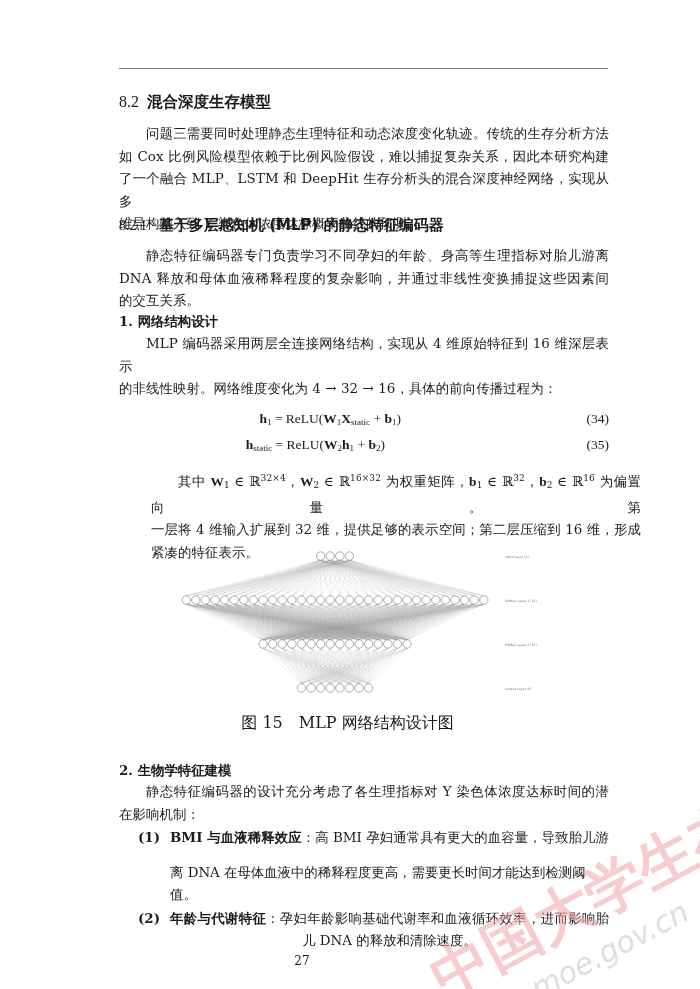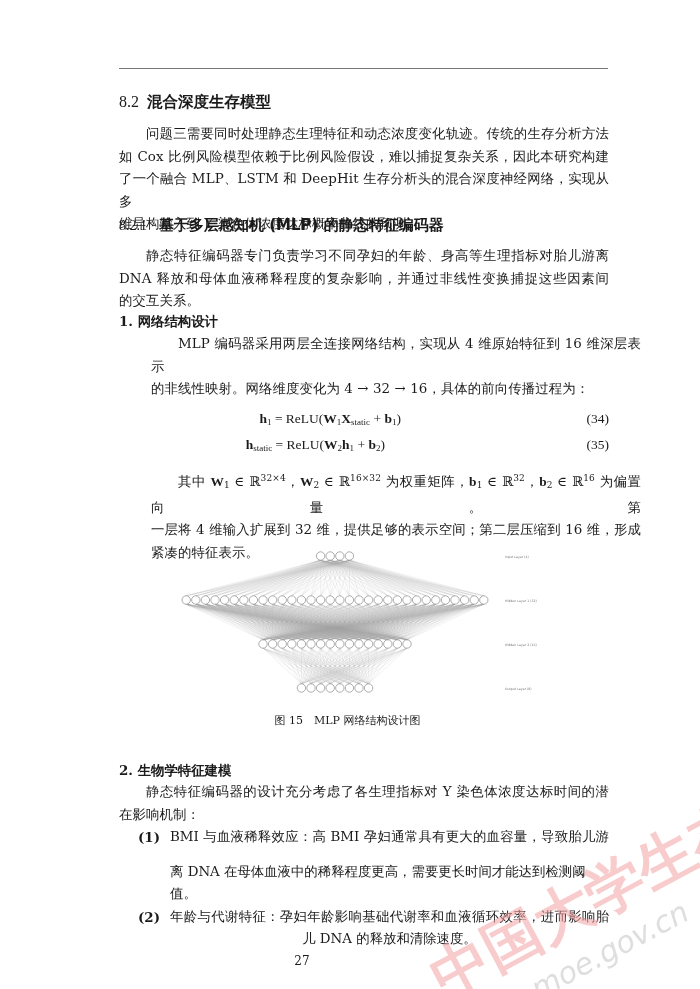--- a/index.html
+++ b/index.html
@@ -19,25 +19,25 @@
   .para .line.last { text-align-last: left; }
   .h4 { position: absolute; left: 119px; font-size: 13.4px; font-weight: bold; }
   .eq { position: absolute; left: 119px; width: 490px; height: 22px; font-size: 13.5px;
         font-family: "Liberation Serif", serif; }
   .eq .body { position: absolute; right: 208px; white-space: nowrap; }
   .eq .tag { position: absolute; right: 0; }
   b.v { font-weight: bold; }
   sub { font-size: 9px; vertical-align: -2px; }
   sup { font-size: 9px; vertical-align: 5px; }
   .figure { position: absolute; left: 180px; top: 540px; width: 360px; height: 170px; }
-  .caption { position: absolute; left: 0; width: 695px; top: 713px; text-align: center; font-size: 11px; }
+  .caption { position: absolute; left: 0; width: 695px; top: 713px; text-align: center; font-size: 16px; }
   .list { position: absolute; left: 138px; width: 471px; font-size: 13.4px; line-height: 22.5px; }
   .list .item { position: relative; padding-left: 32px; }
   .list .item .marker { position: absolute; left: 0; font-weight: bold; }
-  .list .item .lbl { font-weight: normal; }
+  .list .item .lbl { font-weight: bold; }
   .page-num { position: absolute; left: 0; width: 604px; top: 954px; text-align: center; font-size: 12px; }
   .watermark { position: absolute; left: 380px; top: 770px; width: 320px; height: 220px; pointer-events: none; }
 </style>
 </head>
 <body>
 
 <div class="page">
 
   <div class="top-rule"></div>
 
@@ -57,21 +57,21 @@
   </div>
 
   <div class="para" style="top:245px;">
     <span class="line">静态特征编码器专门负责学习不同孕妇的年龄、身高等生理指标对胎儿游离</span>
     <span class="line" style="text-indent:0">DNA 释放和母体血液稀释程度的复杂影响，并通过非线性变换捕捉这些因素间</span>
     <span class="line last" style="text-indent:0">的交互关系。</span>
   </div>
 
   <div class="h4" style="top:313px;">1. 网络结构设计</div>
 
-  <div class="para" style="top:333px;margin-left:32px;">
+  <div class="para" style="top:333px;">
     <span class="line">MLP 编码器采用两层全连接网络结构，实现从 4 维原始特征到 16 维深层表示</span>
     <span class="line last" style="text-indent:0">的非线性映射。网络维度变化为 4 → 32 → 16，具体的前向传播过程为：</span>
   </div>
 
   <div class="eq" style="top:411px;">
     <span class="body">
       <b class="v">h</b><sub>1</sub><span> = ReLU(</span><b class="v">W</b><sub>1</sub><b class="v">X</b><sub>static</sub><span> + </span><b class="v">b</b><sub>1</sub><span>)</span>
     </span>
     <span class="tag">(34)</span>
   </div>

